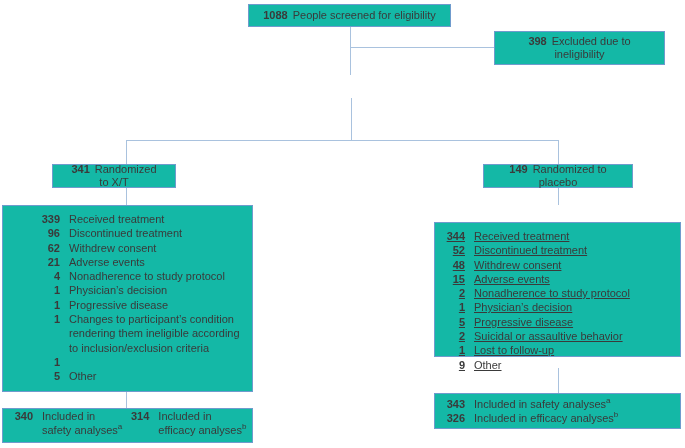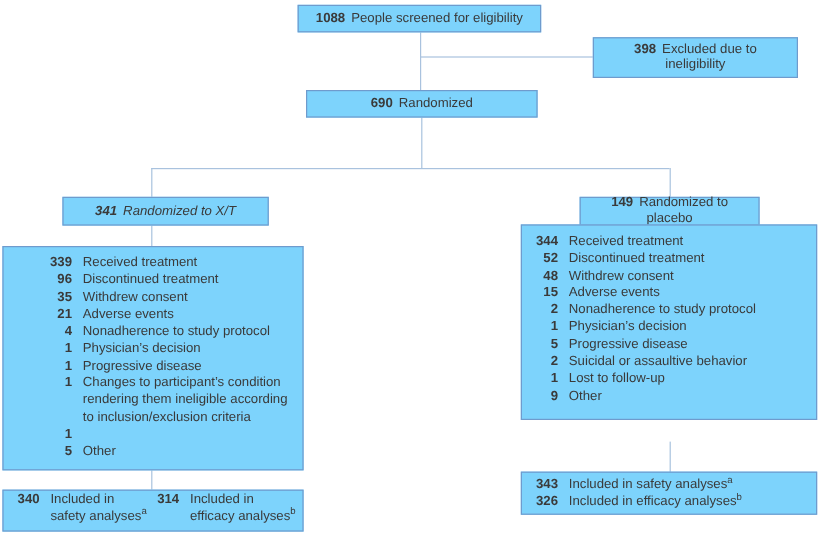--- a/index.html
+++ b/index.html
@@ -3,41 +3,41 @@
 <meta charset="utf-8">
 <style>
   html,body { margin:0; padding:0; background:#ffffff; }
   #stage {
     position:relative; width:685px; height:448px; background:#ffffff;
     font-family:"Liberation Sans","DejaVu Sans",sans-serif;
     color:#3a3a3a; font-size:11px; overflow:hidden;
   }
   .box {
     position:absolute; box-sizing:border-box;
-    background:#7dd3fc; border:1.5px solid #6f9bcd;
+    background:#14b8a6; border:1.5px solid #6f9bcd;
   }
   .head { display:flex; align-items:center; justify-content:center; }
   .head-text { text-align:center; line-height:13px; padding:0 14px; }
   .num { font-weight:bold; }
   .head-text .num { margin-right:5px; }
   .list { padding:6px 4px 6px 7px; }
   .row { display:grid; grid-template-columns:23px 1fr; column-gap:9px; line-height:14.3px; }
   .row .num { text-align:right; }
   .row sup { font-size:8px; line-height:0; }
   .line { position:absolute; background:#a9c2de; }
   .v { width:1px; } .h { height:1px; }
 
   
   #box-screened   { left:248px; top:4px;   width:203px; height:23px; }
   #box-excluded   { left:494px; top:31px;  width:171px; height:34px; }
   #box-randomized { left:255px; top:75px;  width:193px; height:23px; }
-  #box-arm-xt     { left:52px;  top:164px; width:172px; height:24px;font-style:italic; }
+  #box-arm-xt     { left:52px;  top:164px; width:124px; height:24px; }
   #box-arm-pl     { left:483px; top:164px; width:150px; height:24px; }
   #box-xt-detail  { left:2px;   top:205px; width:251px; height:187px;padding-left:34px; }
-  #box-pl-detail  { left:434px; top:187px; width:247px; height:163px; }
+  #box-pl-detail  { left:434px; top:222px; width:247px; height:135px;text-decoration:underline; }
   #box-xt-final   { left:2px;   top:408px; width:251px; height:35px; display:flex; justify-content:center; padding:0 4px 0 7px; }
   #box-pl-final   { left:434px; top:393px; width:247px; height:36px; display:flex; flex-direction:column; justify-content:center; padding:0 4px 0 7px; }
 
   #ln-v1 { left:350px; top:27px;  height:48px; }
   #ln-h1 { left:350px; top:47px;  width:144px; }
   #ln-v2 { left:351px; top:98px;  height:42px; }
   #ln-h2 { left:126px; top:140px; width:432px; }
   #ln-v3 { left:126px; top:140px; height:24px; }
   #ln-v4 { left:558px; top:140px; height:24px; }
   #ln-v5 { left:126px; top:188px; height:17px; }
@@ -66,25 +66,20 @@
       <span class="num">1088</span><span>People screened for eligibility</span>
     </div>
   </div>
 
   <div class="box head" id="box-excluded">
     <div class="head-text">
       <span class="num">398</span><span>Excluded due to ineligibility</span>
     </div>
   </div>
 
-  <div class="box head" id="box-randomized">
-    <div class="head-text">
-      <span class="num">690</span><span>Randomized</span>
-    </div>
-  </div>
 
   <div class="box head" id="box-arm-xt">
     <div class="head-text">
       <span class="num">341</span><span>Randomized to X/T</span>
     </div>
   </div>
 
   <div class="box head" id="box-arm-pl">
     <div class="head-text">
       <span class="num">149</span><span>Randomized to placebo</span>
@@ -94,21 +89,21 @@
   <div class="box list" id="box-xt-detail">
       <div class="row">
         <span class="num">339</span>
         <span class="lbl">Received treatment</span>
       </div>
       <div class="row">
         <span class="num">96</span>
         <span class="lbl">Discontinued treatment</span>
       </div>
       <div class="row">
-        <span class="num">35</span>
+        <span class="num">62</span>
         <span class="lbl">Withdrew consent</span>
       </div>
       <div class="row">
         <span class="num">21</span>
         <span class="lbl">Adverse events</span>
       </div>
       <div class="row">
         <span class="num">4</span>
         <span class="lbl">Nonadherence to study protocol</span>
       </div>

